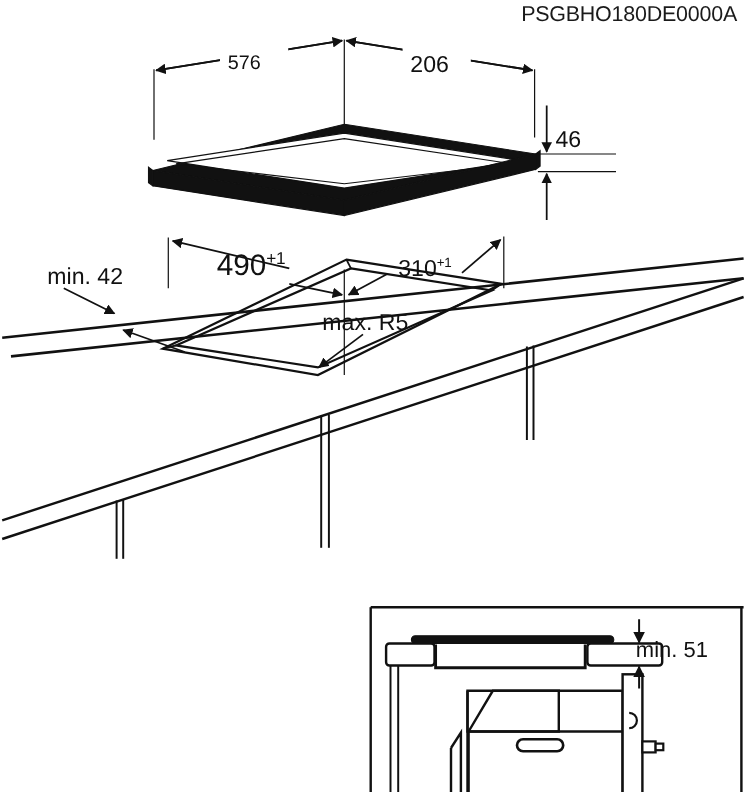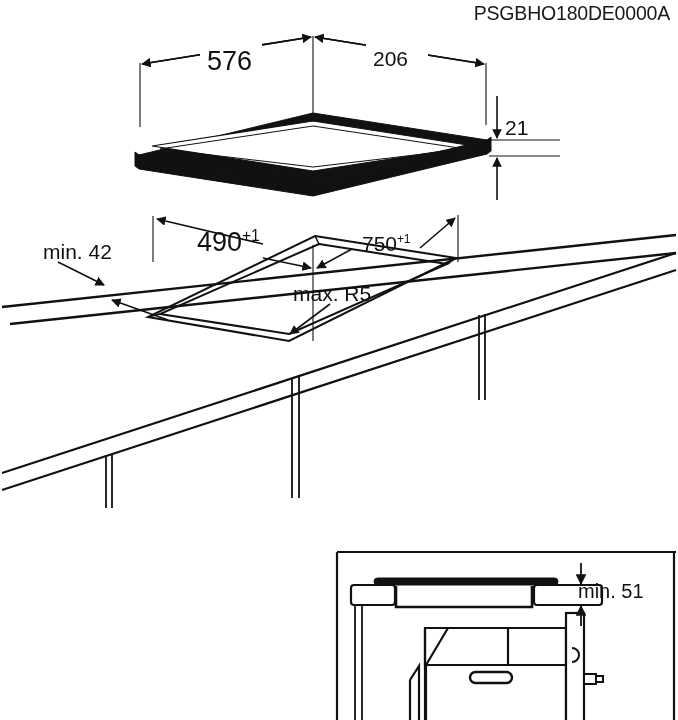--- a/index.html
+++ b/index.html
@@ -35,21 +35,21 @@
     font-family: "Liberation Sans", sans-serif;
     color: #111111;
     white-space: nowrap;
     line-height: 1;
   }
   .dimlabel .sup {
     font-size: 0.58em;
     vertical-align: super;
     letter-spacing: -0.3px;
   }
-  #lbl-576 { left: 207px; top: 48px; font-size: 27px; }
+  #lbl-576 { left: 207px; top: 48px; font-size: 18px; }
   #lbl-506 { left: 373px; top: 48px; font-size: 21px; }
   #lbl-46  { left: 505px; top: 117px; font-size: 21px; }
   #lbl-490 { left: 197px; top: 228px; font-size: 27px; }
   #lbl-560 { left: 362px; top: 233px; font-size: 21px; }
   #lbl-min55 { left: 43px;  top: 241px; font-size: 21px; }
   #lbl-maxr5 { left: 293px; top: 283px; font-size: 21px; text-align: right; }
   #lbl-min28 { left: 578px; top: 581px; font-size: 20px; }
   svg { display: block; }
 </style>
 </head>
@@ -234,28 +234,28 @@
         <line x1="581" y1="626" x2="581" y2="606" marker-end="url(#ar)"></line>
       </g>
     </g>
 
   </svg>
 
   <div id="lbl-576" class="dimlabel">576</div>
 
   <div id="lbl-506" class="dimlabel">206</div>
 
-  <div id="lbl-46" class="dimlabel">21</div>
+  <div id="lbl-46" class="dimlabel">46</div>
 
   <div id="lbl-490" class="dimlabel">
     <span>490</span><span class="sup">+1</span>
   </div>
 
   <div id="lbl-560" class="dimlabel">
-    <span>750</span><span class="sup">+1</span>
+    <span>310</span><span class="sup">+1</span>
   </div>
 
   <div id="lbl-min55" class="dimlabel">min. 42</div>
 
   <div id="lbl-maxr5" class="dimlabel">max. R5</div>
 
   <div id="lbl-min28" class="dimlabel">min. 51</div>
 
 </div>
 

